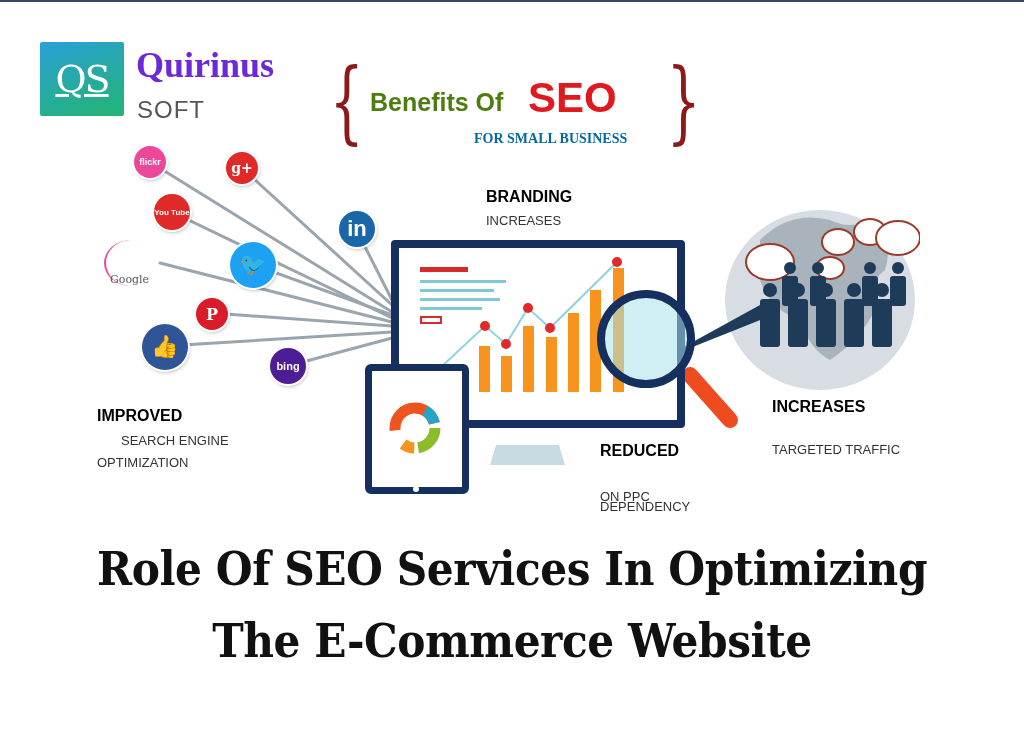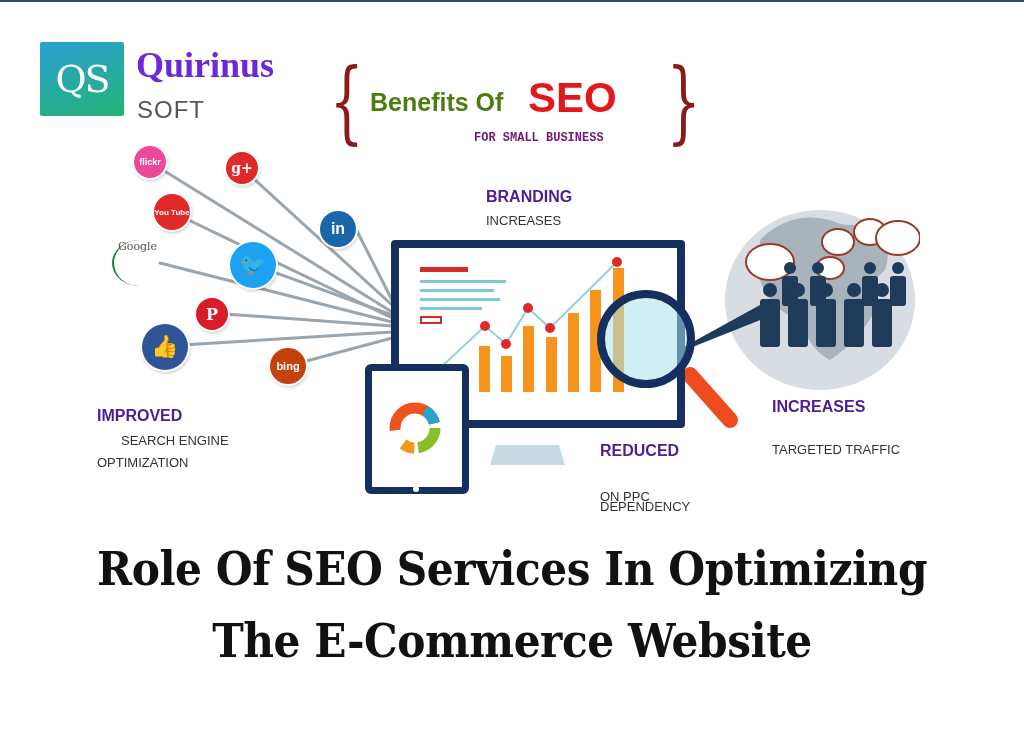--- a/index.html
+++ b/index.html
@@ -1,28 +1,28 @@
 <!DOCTYPE html>
 <html><head>
 <meta charset="utf-8">
 <style>
   html,body{margin:0;padding:0;}
   body{width:1024px;height:738px;background:#fff;position:relative;overflow:hidden;font-family:"DejaVu Sans",sans-serif;}
   .topbar{position:absolute;left:0;top:0;width:1024px;height:2px;background:#34495e;}
   .abs{position:absolute;}
   
-  .logo-box{left:40px;top:42px;width:84px;height:74px;background:linear-gradient(160deg,#2a9fd6,#22b573);border-radius:2px;color:#fff;font-family:"DejaVu Serif",serif;font-size:38px;display:flex;align-items:center;justify-content:center;letter-spacing:-2px;}
+  .logo-box{left:40px;top:42px;width:84px;height:74px;background:linear-gradient(160deg,#2a9fd6,#22b573);border-radius:2px;color:#fff;font-family:"DejaVu Serif",serif;font-size:38px;display:flex;align-items:center;justify-content:center;letter-spacing:-2px;text-decoration:underline;}
   .logo-name{left:136px;top:44px;font-family:Liberation Serif, serif;font-weight:bold;font-size:36px;color:#6d28d9;}
   .logo-sub{left:137px;top:96px;font-family:"Liberation Sans",sans-serif;font-size:24px;color:#555;letter-spacing:1px;}
   
   .brace{font-family:"DejaVu Serif",serif;color:#8b1a1a;font-size:90px;top:56px;line-height:1;transform:scaleX(0.6);}
   .benefits{left:370px;top:88px;font-family:"Liberation Sans",sans-serif;font-weight:bold;font-size:25px;color:#4d7c0f;}
   .seo{left:528px;top:74px;font-family:"Liberation Sans",sans-serif;font-weight:bold;font-size:42px;color:#e0191f;}
-  .small-biz{left:474px;top:131px;font-family:Liberation Mono, monospace;font-weight:bold;font-size:12px;color:#701a75;}
-  .label-bold{font-family:"Liberation Sans",sans-serif;font-weight:bold;font-size:16px;color:#4c1d95;line-height:22px;}
+  .small-biz{left:474px;top:131px;font-family:Liberation Serif, serif;font-weight:bold;font-size:14px;color:#0369a1;}
+  .label-bold{font-family:"Liberation Sans",sans-serif;font-weight:bold;font-size:16px;color:#000000;line-height:22px;}
   .label-sub{font-family:"Liberation Sans",sans-serif;font-size:13px;color:#333;line-height:22px;}
   .icon-c{border-radius:50%;display:flex;align-items:center;justify-content:center;color:#fff;font-family:"Liberation Sans",sans-serif;font-weight:bold;box-shadow:0 0 0 2px #fff, 1px 2px 4px rgba(0,0,0,.35);}
   .title-line{left:0;width:1024px;text-align:center;font-family:"DejaVu Serif",serif;font-weight:bold;color:#111;font-size:46px;letter-spacing:-0.5px;transform:scaleX(0.92);}
 </style>
 </head>
 <body>
 
 <div class="topbar"></div>
 
 <div class="abs logo-box">
@@ -60,32 +60,32 @@
 
 <div class="abs icon-c" style="left:134px;top:146px;width:32px;height:32px;background:#ec4899;font-size:9px;">
     <span>flickr</span>
   </div>
 <div class="abs icon-c" style="left:226px;top:152px;width:32px;height:32px;background:#e02a2a;font-size:14px;font-family:'DejaVu Serif',serif;">
     <span>g+</span>
   </div>
 <div class="abs icon-c" style="left:154px;top:194px;width:36px;height:36px;background:#e02a2a;font-size:8px;text-align:center;line-height:9px;">
     <span>You Tube</span>
   </div>
-<div class="abs" style="left:112px;top:240px;width:48px;height:46px;border-left:2px solid #15803d;border-radius:50%;font-family:'DejaVu Serif',serif;font-size:11px;color:#555;display:flex;align-items:flex-start;padding-left:4px;">
+<div class="abs" style="left:104px;top:240px;width:48px;height:46px;border-left:2px solid #ec4899;border-radius:50%;font-family:'DejaVu Serif',serif;font-size:11px;color:#555;display:flex;align-items:flex-end;padding-left:4px;">
     <span>Google</span>
   </div>
 <div class="abs icon-c" style="left:230px;top:242px;width:46px;height:46px;background:#1da1f2;font-size:22px;">🐦</div>
-<div class="abs icon-c" style="left:320px;top:211px;width:36px;height:36px;background:#1966a8;font-size:16px;">
+<div class="abs icon-c" style="left:339px;top:211px;width:36px;height:36px;background:#1966a8;font-size:22px;">
     <span>in</span>
   </div>
 <div class="abs icon-c" style="left:196px;top:298px;width:32px;height:32px;background:#d91c2a;font-size:16px;font-family:'DejaVu Serif',serif;">
     <span>P</span>
   </div>
 <div class="abs icon-c" style="left:142px;top:324px;width:46px;height:46px;background:#2f5597;font-size:22px;">👍</div>
-<div class="abs icon-c" style="left:270px;top:348px;width:36px;height:36px;background:#c2410c;font-size:11px;">
+<div class="abs icon-c" style="left:270px;top:348px;width:36px;height:36px;background:#4c1d95;font-size:11px;">
     <span>bing</span>
   </div>
 
 <div class="abs label-bold" style="left:486px;top:186px;">BRANDING</div>
 <div class="abs label-sub" style="left:486px;top:210px;">INCREASES</div>
 
 <div class="abs" style="left:391px;top:240px;width:278px;height:172px;border:8px solid #15305e;border-radius:4px;background:#fff;"></div>
 <div class="abs" style="left:490px;top:445px;width:75px;height:20px;background:#c8dbe2;clip-path:polygon(8% 0,92% 0,100% 100%,0 100%);"></div>
 
 <div class="abs" style="left:420px;top:267px;width:48px;height:5px;background:#d62b2b;"></div>

